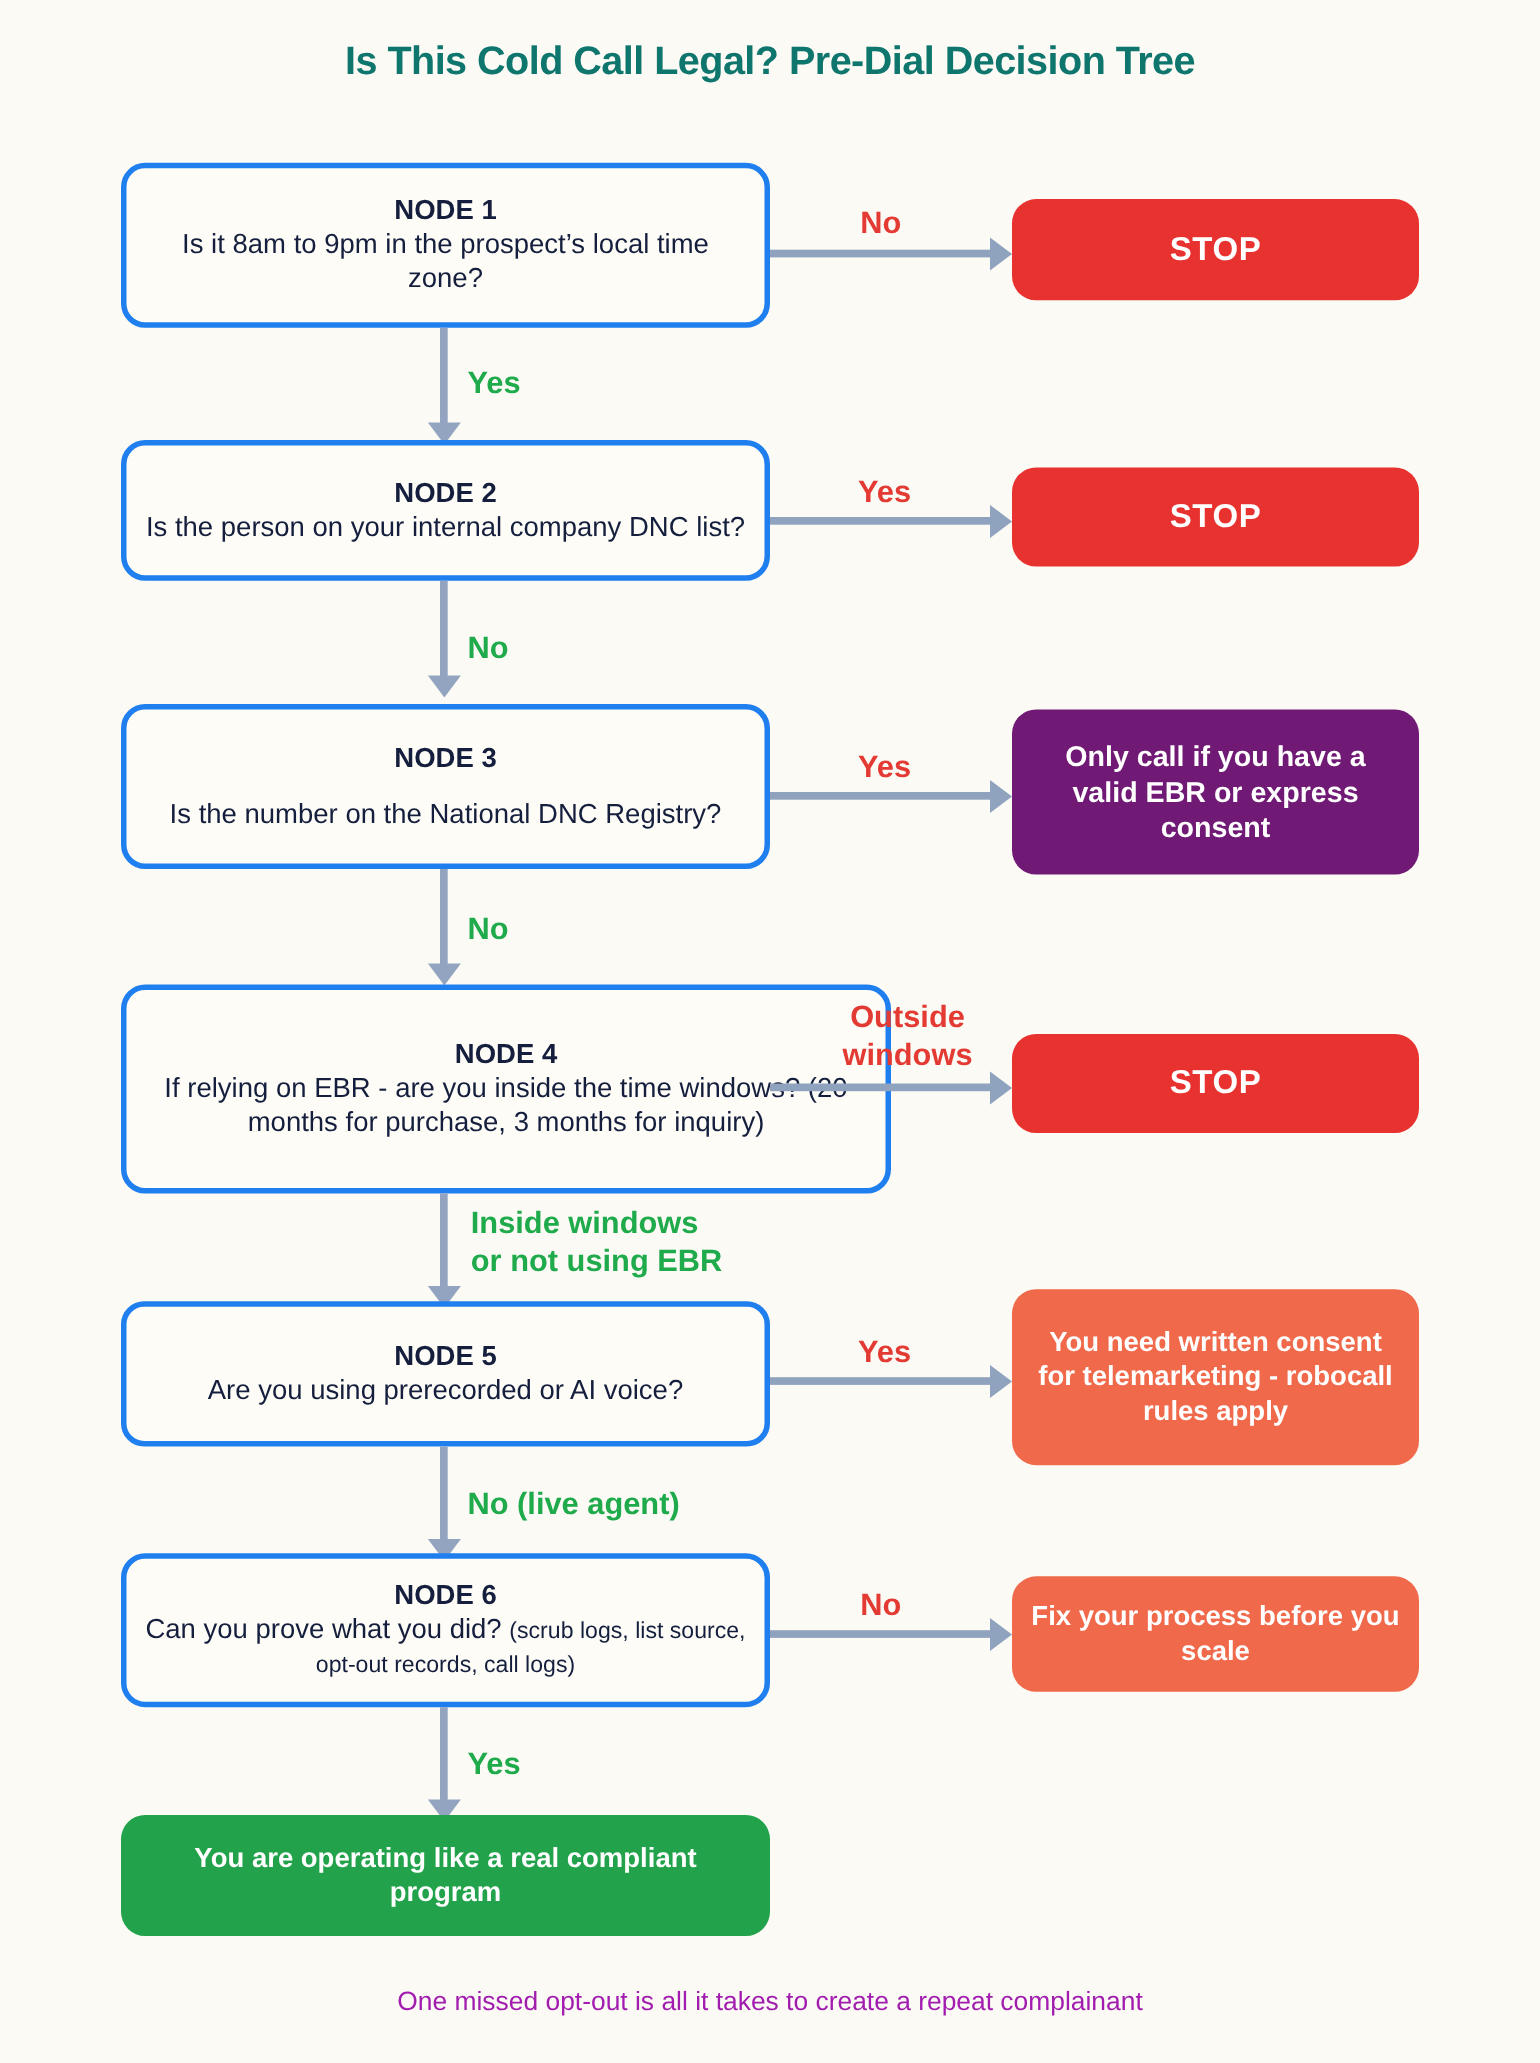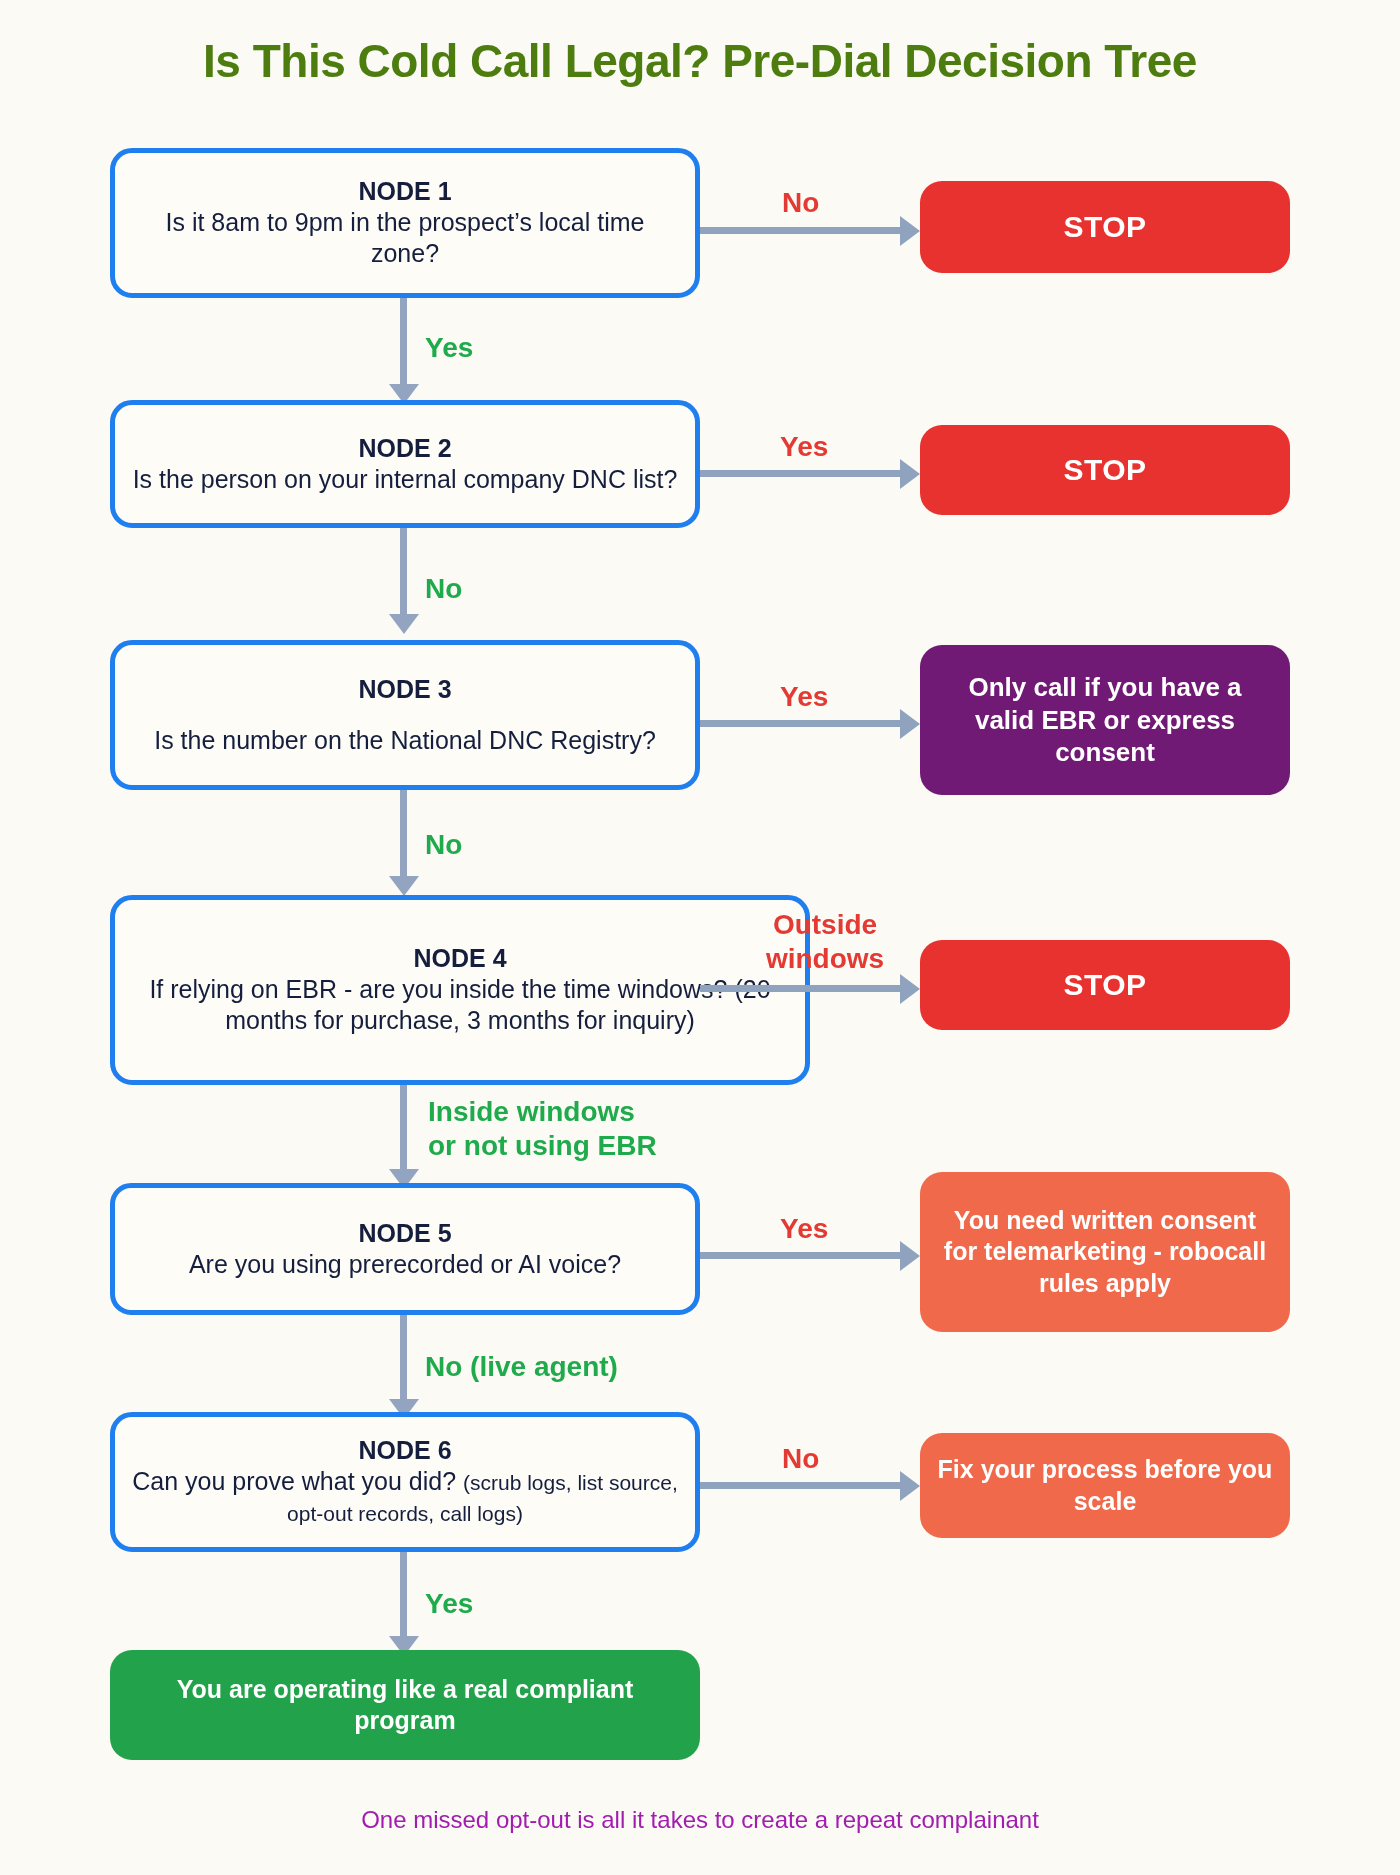--- a/index.html
+++ b/index.html
@@ -20,23 +20,23 @@
     background: #fbfaf5;
   }
 
   
   .title {
     position: absolute;
     left: 0;
     top: 34px;
     width: 1400px;
     text-align: center;
-    font-size: 46px;
-    font-weight: bold;
-    color: #4d7c0f;
+    font-size: 36px;
+    font-weight: bold;
+    color: #0f766e;
     letter-spacing: -0.5px;
   }
 
   
   .node {
     position: absolute;
     box-sizing: border-box;
     background: #fdfcf7;
     border: 5px solid #1f7fee;
     border-radius: 22px;

